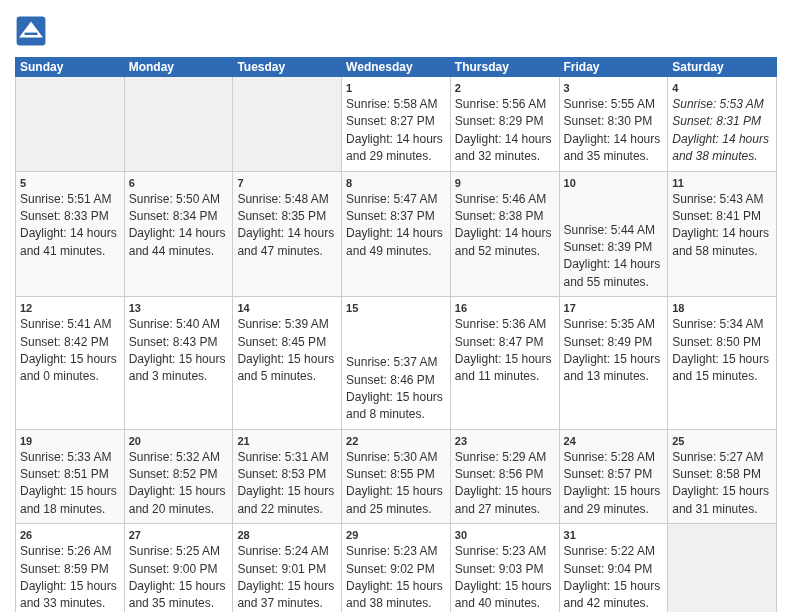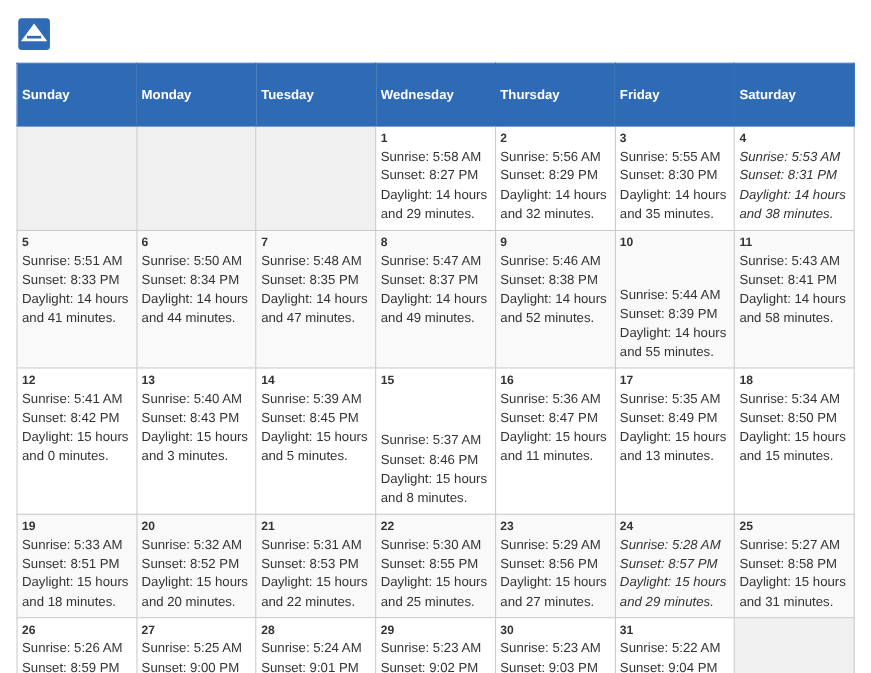--- a/index.html
+++ b/index.html
@@ -47,21 +47,21 @@
       font-weight: normal;
     }
     table {
       width: 100%;
       border-collapse: collapse;
       font-size: 10.5px;
     }
     thead tr th {
       background: #2f6ab5;
       color: #fff;
-      padding: 21px 4px;
+      padding: 2px 4px;
       text-align: left;
       font-size: 12px;
       font-weight: bold;
       border: 1px solid #2f6ab5;
     }
     tbody tr td {
       border: 1px solid #ccc;
       vertical-align: top;
       padding: 5px 4px;
       width: 108px;
@@ -287,21 +287,21 @@
         </td>
         <td>
           <span class="day-num">23</span>
           <div class="day-info" style="white-space: pre-line;">Sunrise: 5:29 AM
 Sunset: 8:56 PM
 Daylight: 15 hours
 and 27 minutes.</div>
         </td>
         <td>
           <span class="day-num">24</span>
-          <div class="day-info" style="white-space: pre-line; font-style: italic;">Sunrise: 5:28 AM
+          <div class="day-info" style="white-space: pre-line;">Sunrise: 5:28 AM
 Sunset: 8:57 PM
 Daylight: 15 hours
 and 29 minutes.</div>
         </td>
         <td>
           <span class="day-num">25</span>
           <div class="day-info" style="white-space: pre-line;">Sunrise: 5:27 AM
 Sunset: 8:58 PM
 Daylight: 15 hours
 and 31 minutes.</div>

